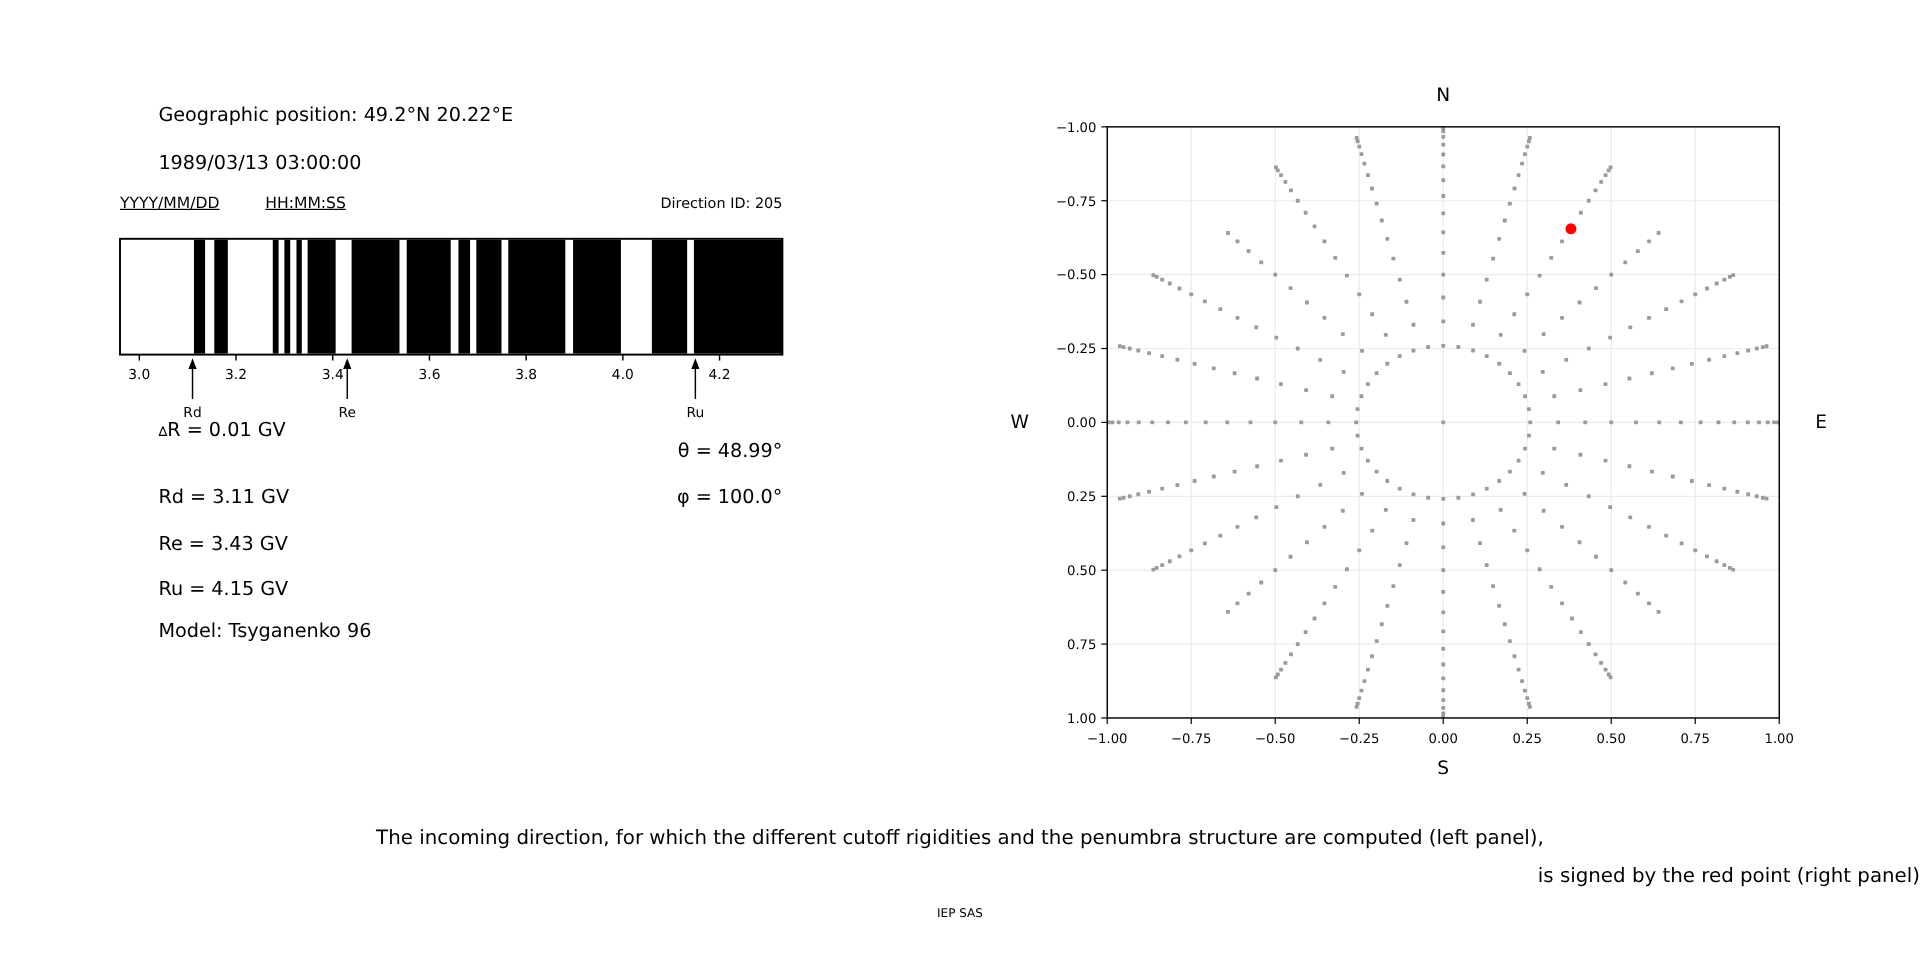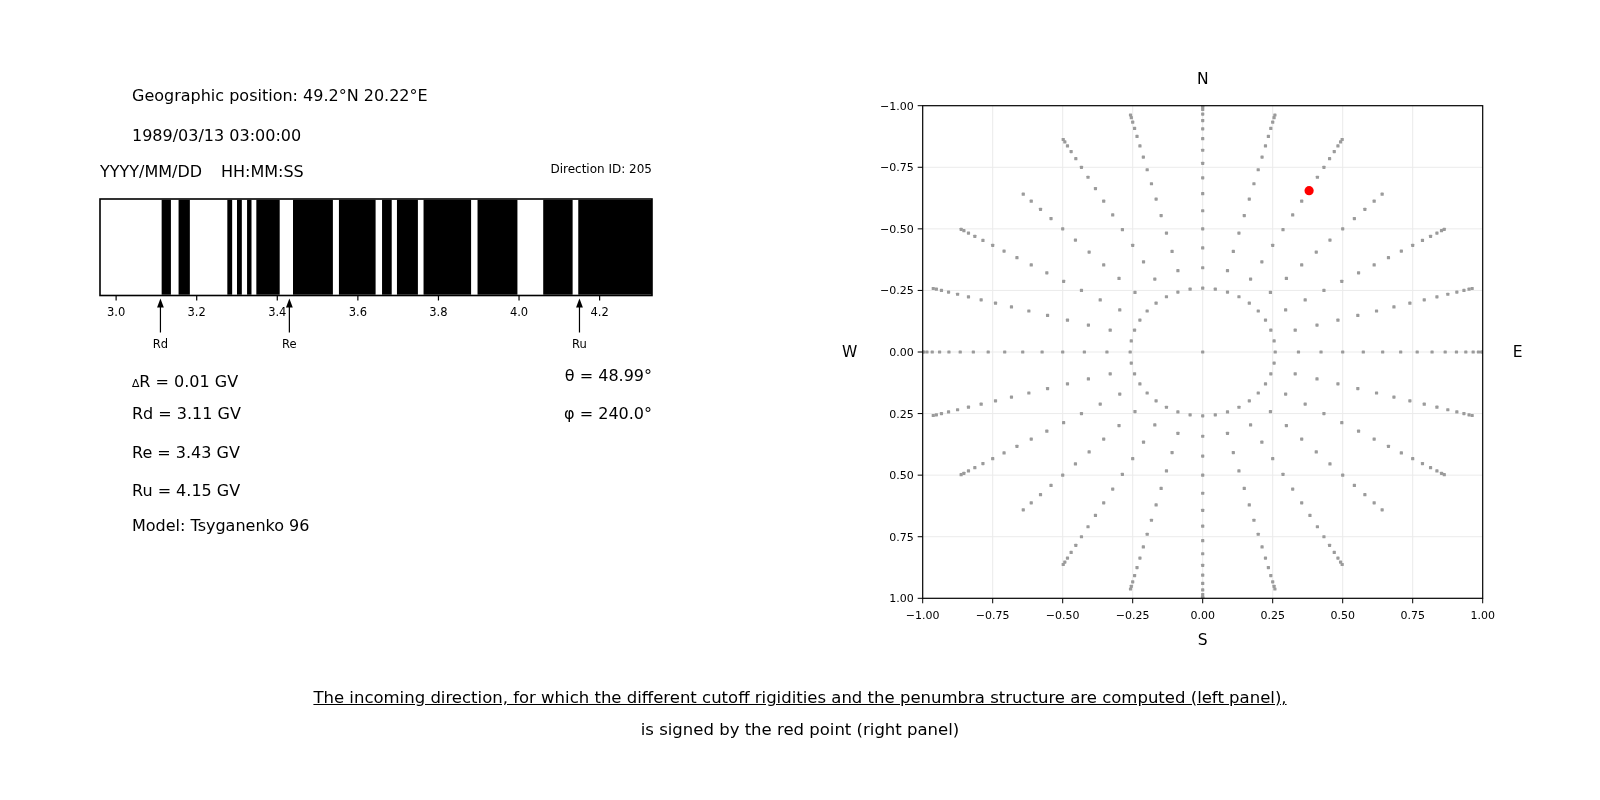--- a/index.html
+++ b/index.html
@@ -1,20 +1,20 @@
 <!DOCTYPE html>
 <html><head>
 <meta charset="utf-8">
 <style>
   html,body{margin:0;padding:0;background:#ffffff;}
   #canvas{position:relative;width:1600px;height:800px;background:#ffffff;overflow:hidden;
           font-family:"DejaVu Sans","Liberation Sans",sans-serif;color:#000;}
   .abs{position:absolute;white-space:nowrap;}
   .t16{font-size:16px;margin-left:32px;}
-  .t10{font-size:16px;}
+  .t10{font-size:13px;text-decoration:underline;}
   .dirid{font-size:12px;}
   .rightcol{text-align:right;}
   .caption{left:0;right:0;text-align:center;font-size:16.5px;}
   .credit{left:0;right:0;text-align:center;font-size:10px;}
   .dsmall{font-size:11px;}
   svg{position:absolute;overflow:visible;}
 </style>
 </head>
 <body>
 
@@ -60,27 +60,27 @@
       <path d="M 61.43795620437952 100.5 L 58.03795620437952 109.5 L 64.83795620437952 109.5 Z" fill="#000"></path>
       <text x="61.43795620437952" y="149.5" font-size="11.5" text-anchor="middle" fill="#000" font-family="&quot;DejaVu Sans&quot;,&quot;Liberation Sans&quot;,sans-serif">Rd</text>
       <line x1="190.3722627737227" y1="134.5" x2="190.3722627737227" y2="105.5" stroke="#000" stroke-width="1.2"></line>
       <path d="M 190.3722627737227 100.5 L 186.9722627737227 109.5 L 193.7722627737227 109.5 Z" fill="#000"></path>
       <text x="190.3722627737227" y="149.5" font-size="11.5" text-anchor="middle" fill="#000" font-family="&quot;DejaVu Sans&quot;,&quot;Liberation Sans&quot;,sans-serif">Re</text>
       <line x1="480.4744525547447" y1="134.5" x2="480.4744525547447" y2="105.5" stroke="#000" stroke-width="1.2"></line>
       <path d="M 480.4744525547447 100.5 L 477.0744525547447 109.5 L 483.87445255474466 109.5 Z" fill="#000"></path>
       <text x="480.4744525547447" y="149.5" font-size="11.5" text-anchor="middle" fill="#000" font-family="&quot;DejaVu Sans&quot;,&quot;Liberation Sans&quot;,sans-serif">Ru</text>
     </svg>
 
-  <div class="abs t16" style="left:100px;top:372px;"><span class="dsmall">∆</span><span>R = 0.01 GV</span></div>
+  <div class="abs t16" style="left:100px;top:348px;"><span class="dsmall">∆</span><span>R = 0.01 GV</span></div>
   <div class="abs t16" style="left:100px;top:404px;">Rd = 3.11 GV</div>
   <div class="abs t16" style="left:100px;top:443px;text-align:right;">Re = 3.43 GV</div>
   <div class="abs t16" style="left:100px;top:481px;">Ru = 4.15 GV</div>
   <div class="abs t16" style="left:100px;top:516px;">Model: Tsyganenko 96</div>
   <div class="abs t16 rightcol" style="right:948px;top:366px;">θ = 48.99°</div>
-  <div class="abs t16 rightcol" style="right:948px;top:404px;">φ = 240.0°</div>
+  <div class="abs t16 rightcol" style="right:948px;top:404px;">φ = 100.0°</div>
 
   <svg id="direction-svg" style="left:820px;top:56px;" width="760" height="615" viewBox="0 0 760 615">
       <defs>
         <clipPath id="plotclip">
           <rect x="102.7" y="49.7" width="560" height="492.6"></rect>
         </clipPath>
       </defs>
       <line x1="172.7" y1="49.7" x2="172.7" y2="542.3000000000001" stroke="#ebebeb" stroke-width="1"></line>
       <line x1="102.7" y1="480.725" x2="662.7" y2="480.725" stroke="#ebebeb" stroke-width="1"></line>
       <line x1="242.7" y1="49.7" x2="242.7" y2="542.3000000000001" stroke="#ebebeb" stroke-width="1"></line>
@@ -494,16 +494,17 @@
       <line x1="97.7" y1="111.27499999999998" x2="102.7" y2="111.27499999999998" stroke="#000" stroke-width="1"></line>
       <text x="93.7" y="115.27499999999998" font-size="11" text-anchor="end" fill="#000" font-family="&quot;DejaVu Sans&quot;,&quot;Liberation Sans&quot;,sans-serif">−0.75</text>
       <line x1="97.7" y1="49.69999999999999" x2="102.7" y2="49.69999999999999" stroke="#000" stroke-width="1"></line>
       <text x="93.7" y="53.69999999999999" font-size="11" text-anchor="end" fill="#000" font-family="&quot;DejaVu Sans&quot;,&quot;Liberation Sans&quot;,sans-serif">−1.00</text>
       <text x="382.7" y="28" font-size="15.5" text-anchor="middle" fill="#000" font-family="&quot;DejaVu Sans&quot;,&quot;Liberation Sans&quot;,sans-serif">N</text>
       <text x="382.7" y="589.3000000000001" font-size="15.5" text-anchor="middle" fill="#000" font-family="&quot;DejaVu Sans&quot;,&quot;Liberation Sans&quot;,sans-serif">S</text>
       <text x="29.700000000000003" y="301" font-size="15.5" text-anchor="middle" fill="#000" font-family="&quot;DejaVu Sans&quot;,&quot;Liberation Sans&quot;,sans-serif">W</text>
       <text x="697.7" y="301" font-size="15.5" text-anchor="middle" fill="#000" font-family="&quot;DejaVu Sans&quot;,&quot;Liberation Sans&quot;,sans-serif">E</text>
     </svg>
 
-  <div class="abs caption" style="top:688px;text-decoration:underline;">The incoming direction, for which the different cutoff rigidities and the penumbra structure are computed (left panel),</div>
-  <div class="abs caption" style="top:720px;">is signed by the red point (right panel)</div>
+  <div class="abs caption" style="top:688px;">The incoming direction, for which the different cutoff rigidities and the penumbra structure are computed (left panel),</div>
+  <div class="abs caption" style="top:720px;text-align:right;">is signed by the red point (right panel)</div>
+  <div class="abs credit" style="top:756px;">IEP SAS</div>
 
 </div>
 
 </body></html>

